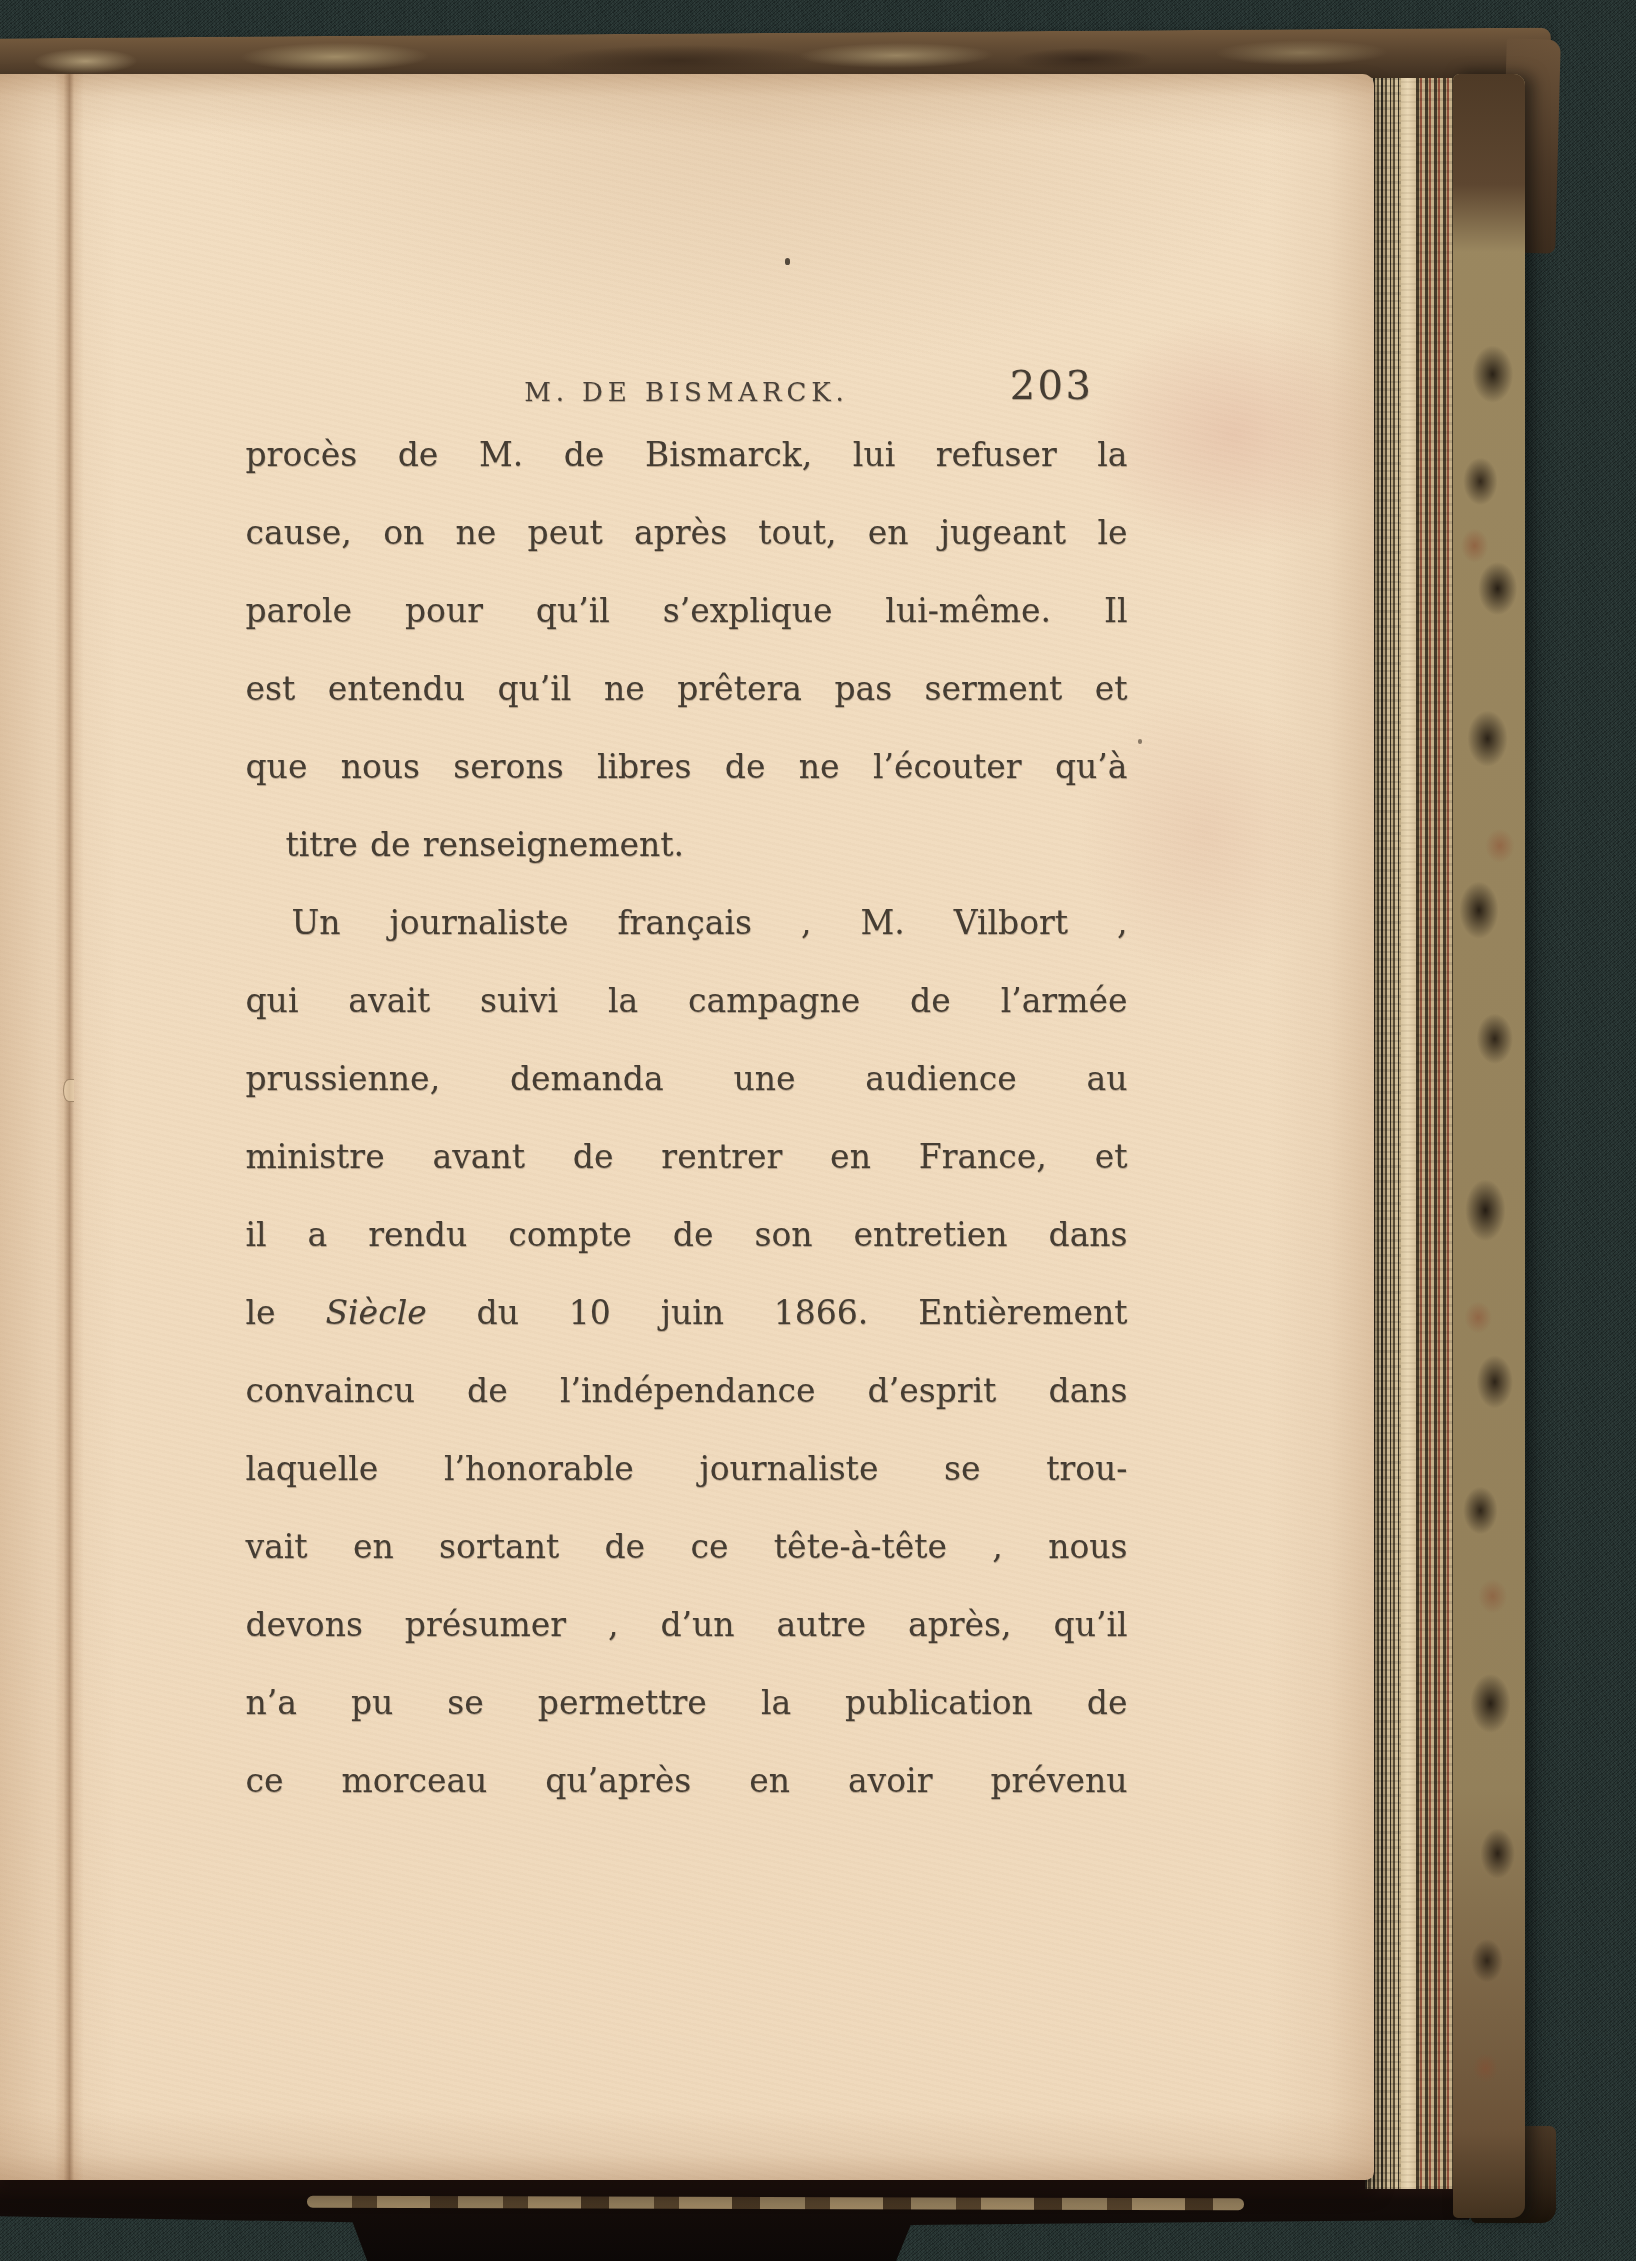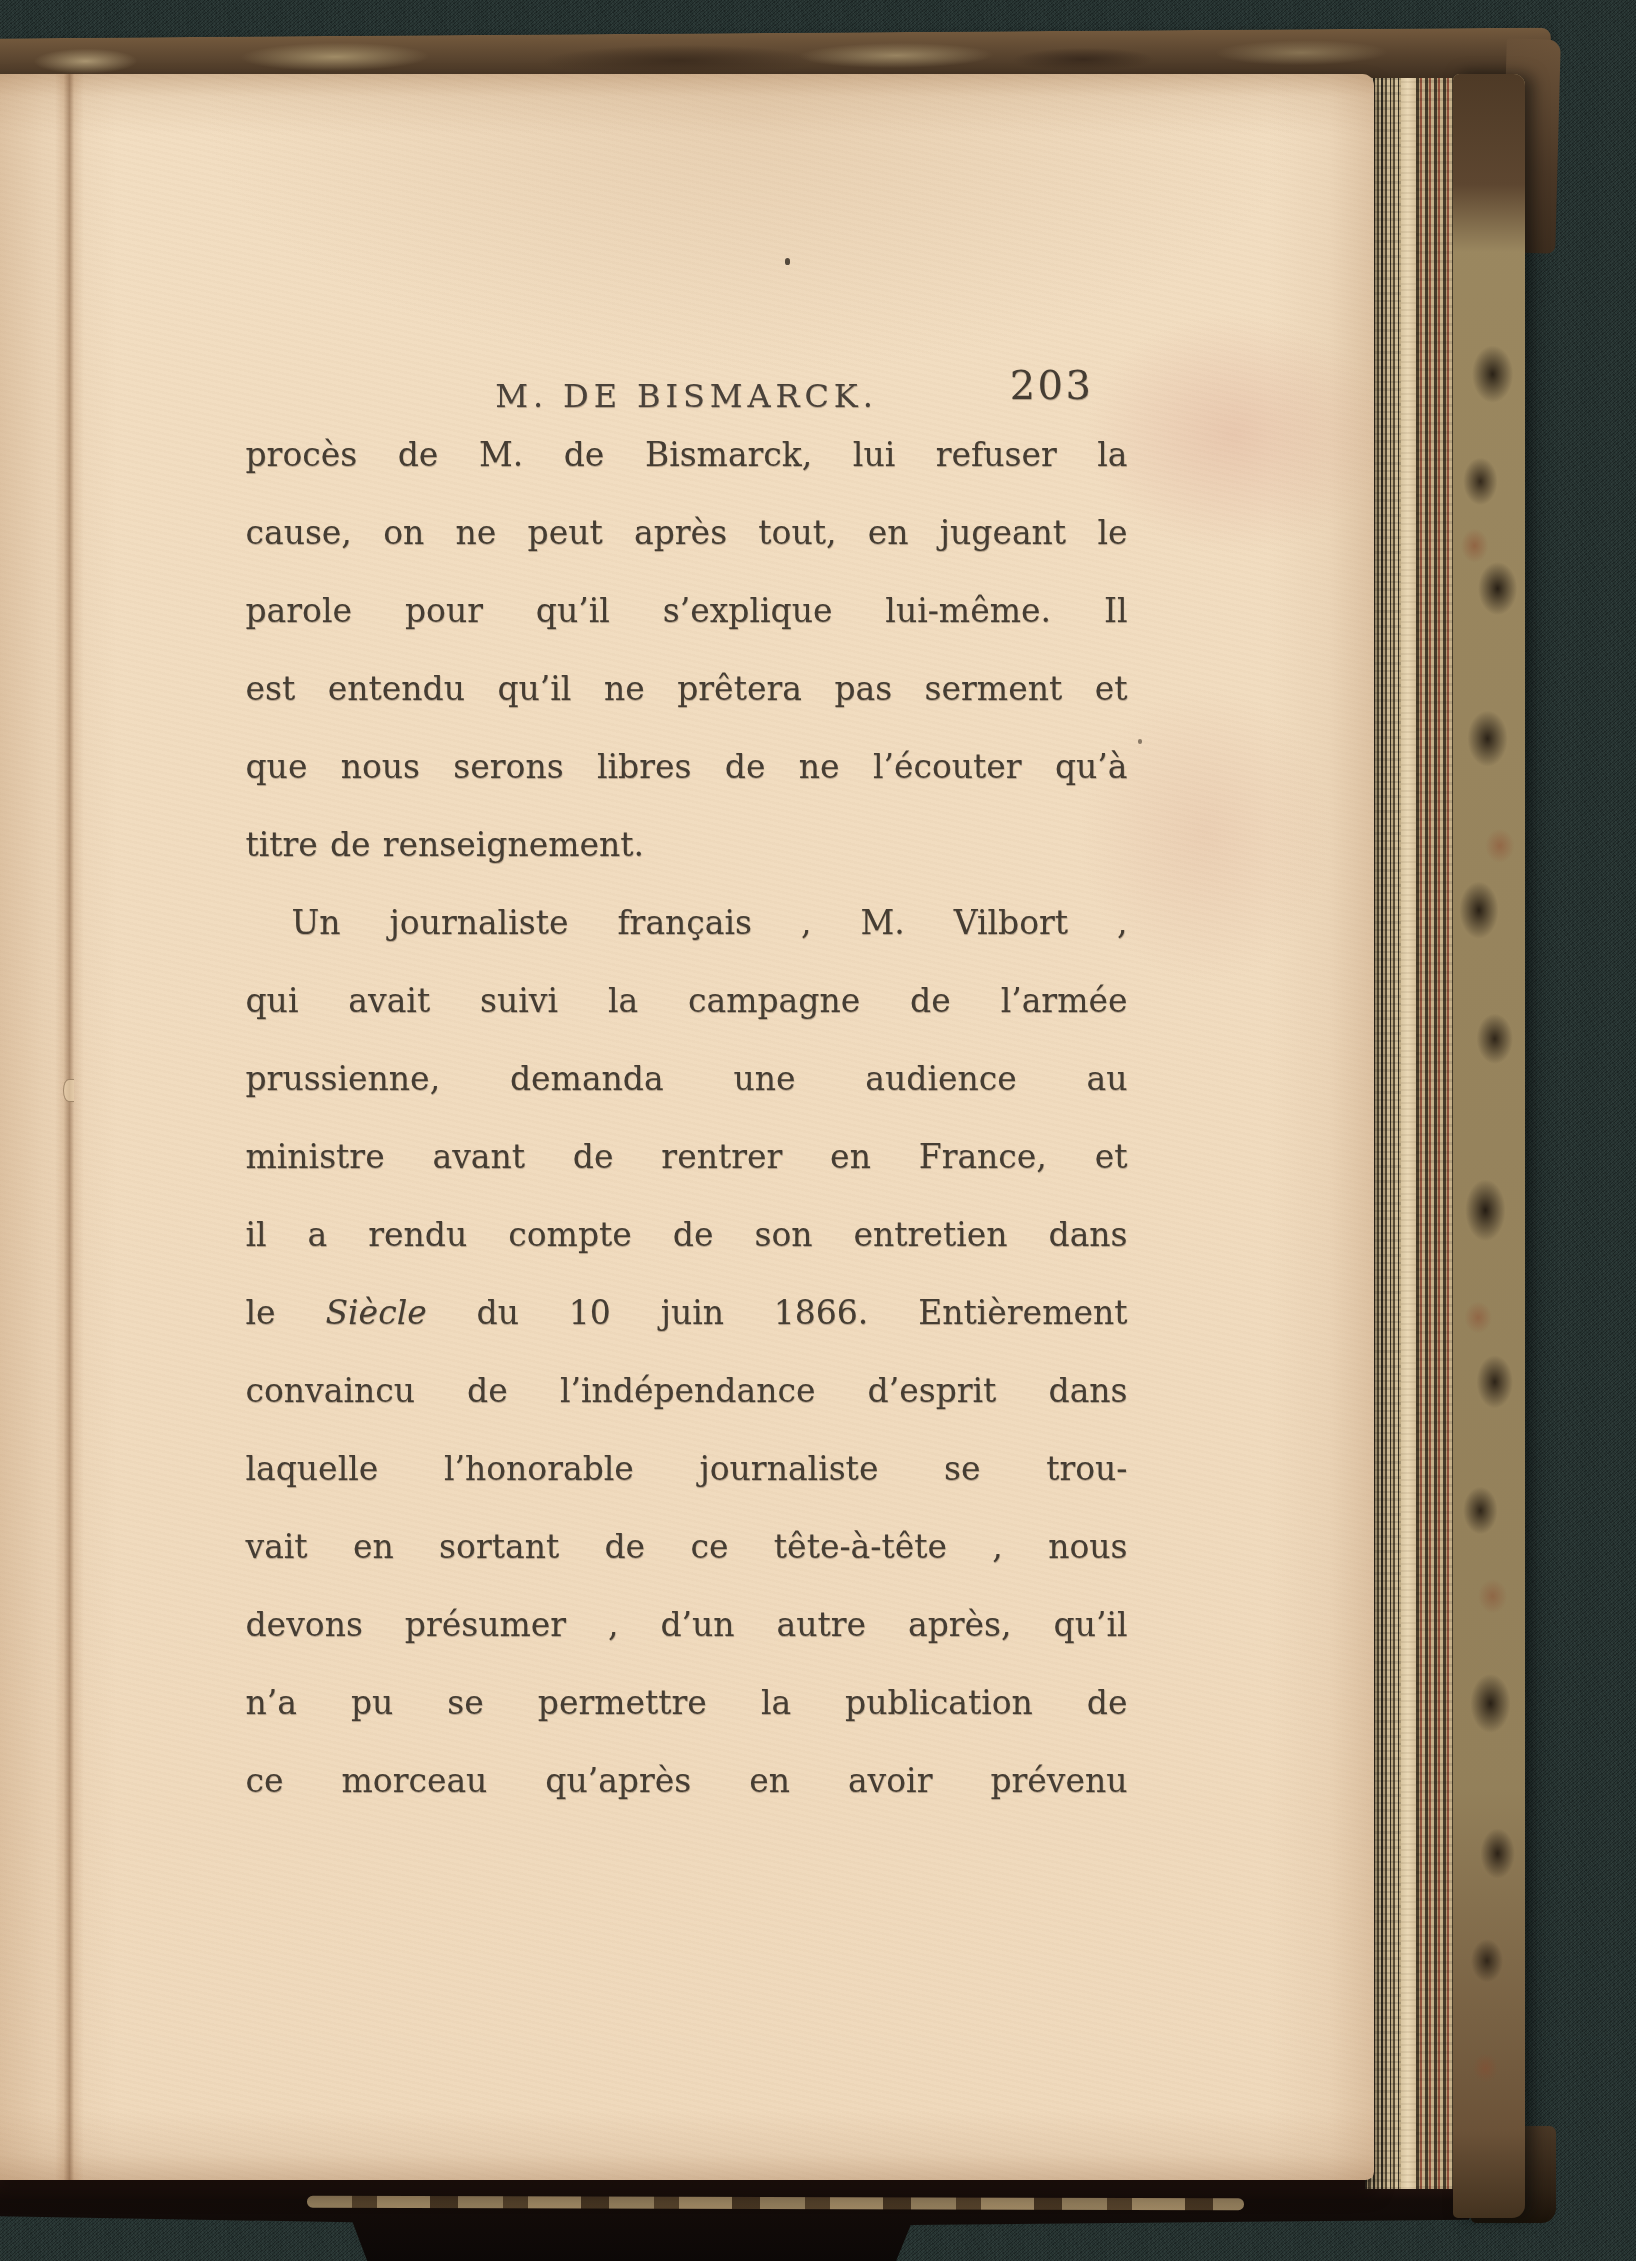--- a/index.html
+++ b/index.html
@@ -135,33 +135,33 @@
   .speck-c{position:absolute;left:1144px;top:665px;width:4.9px;height:4.9px;border-radius:50%;background:rgba(70,58,45,0.6);}
 
   
   .text-block{
     position:absolute;left:252px;top:270px;width:882px;
     color:#453d33;
     text-shadow:0.4px 0.7px 0.7px rgba(70,52,36,0.35);
   }
   .header-title{
     position:absolute;left:50%;top:33px;transform:translateX(-50%);
-    font-size:32px;letter-spacing:4.9px;white-space:nowrap;color:#4a423a;
+    font-size:26px;letter-spacing:4.9px;white-space:nowrap;color:#4a423a;
   }
   .page-num{
     position:absolute;right:34px;top:18px;font-size:40px;letter-spacing:2.5px;color:#453d33;
   }
   .lines{position:absolute;top:72px;left:0;right:0;}
   .line{
     height:78px;line-height:78px;font-size:33px;
     text-align:justify;text-align-last:justify;
     white-space:normal;word-spacing:1.6px;
   }
   .line .em{font-style:italic;}
-  .endp{text-align-last:left;}
+  .endp{text-align-last:left;margin-left:40px;}
   .indent{padding-left:46px;}
 </style>
 </head>
 <body>
 
 <div class="scene">
   <div class="bg"></div>
 
   <div class="bottom-shadow"></div>
   <div class="bottom-marble"></div>

